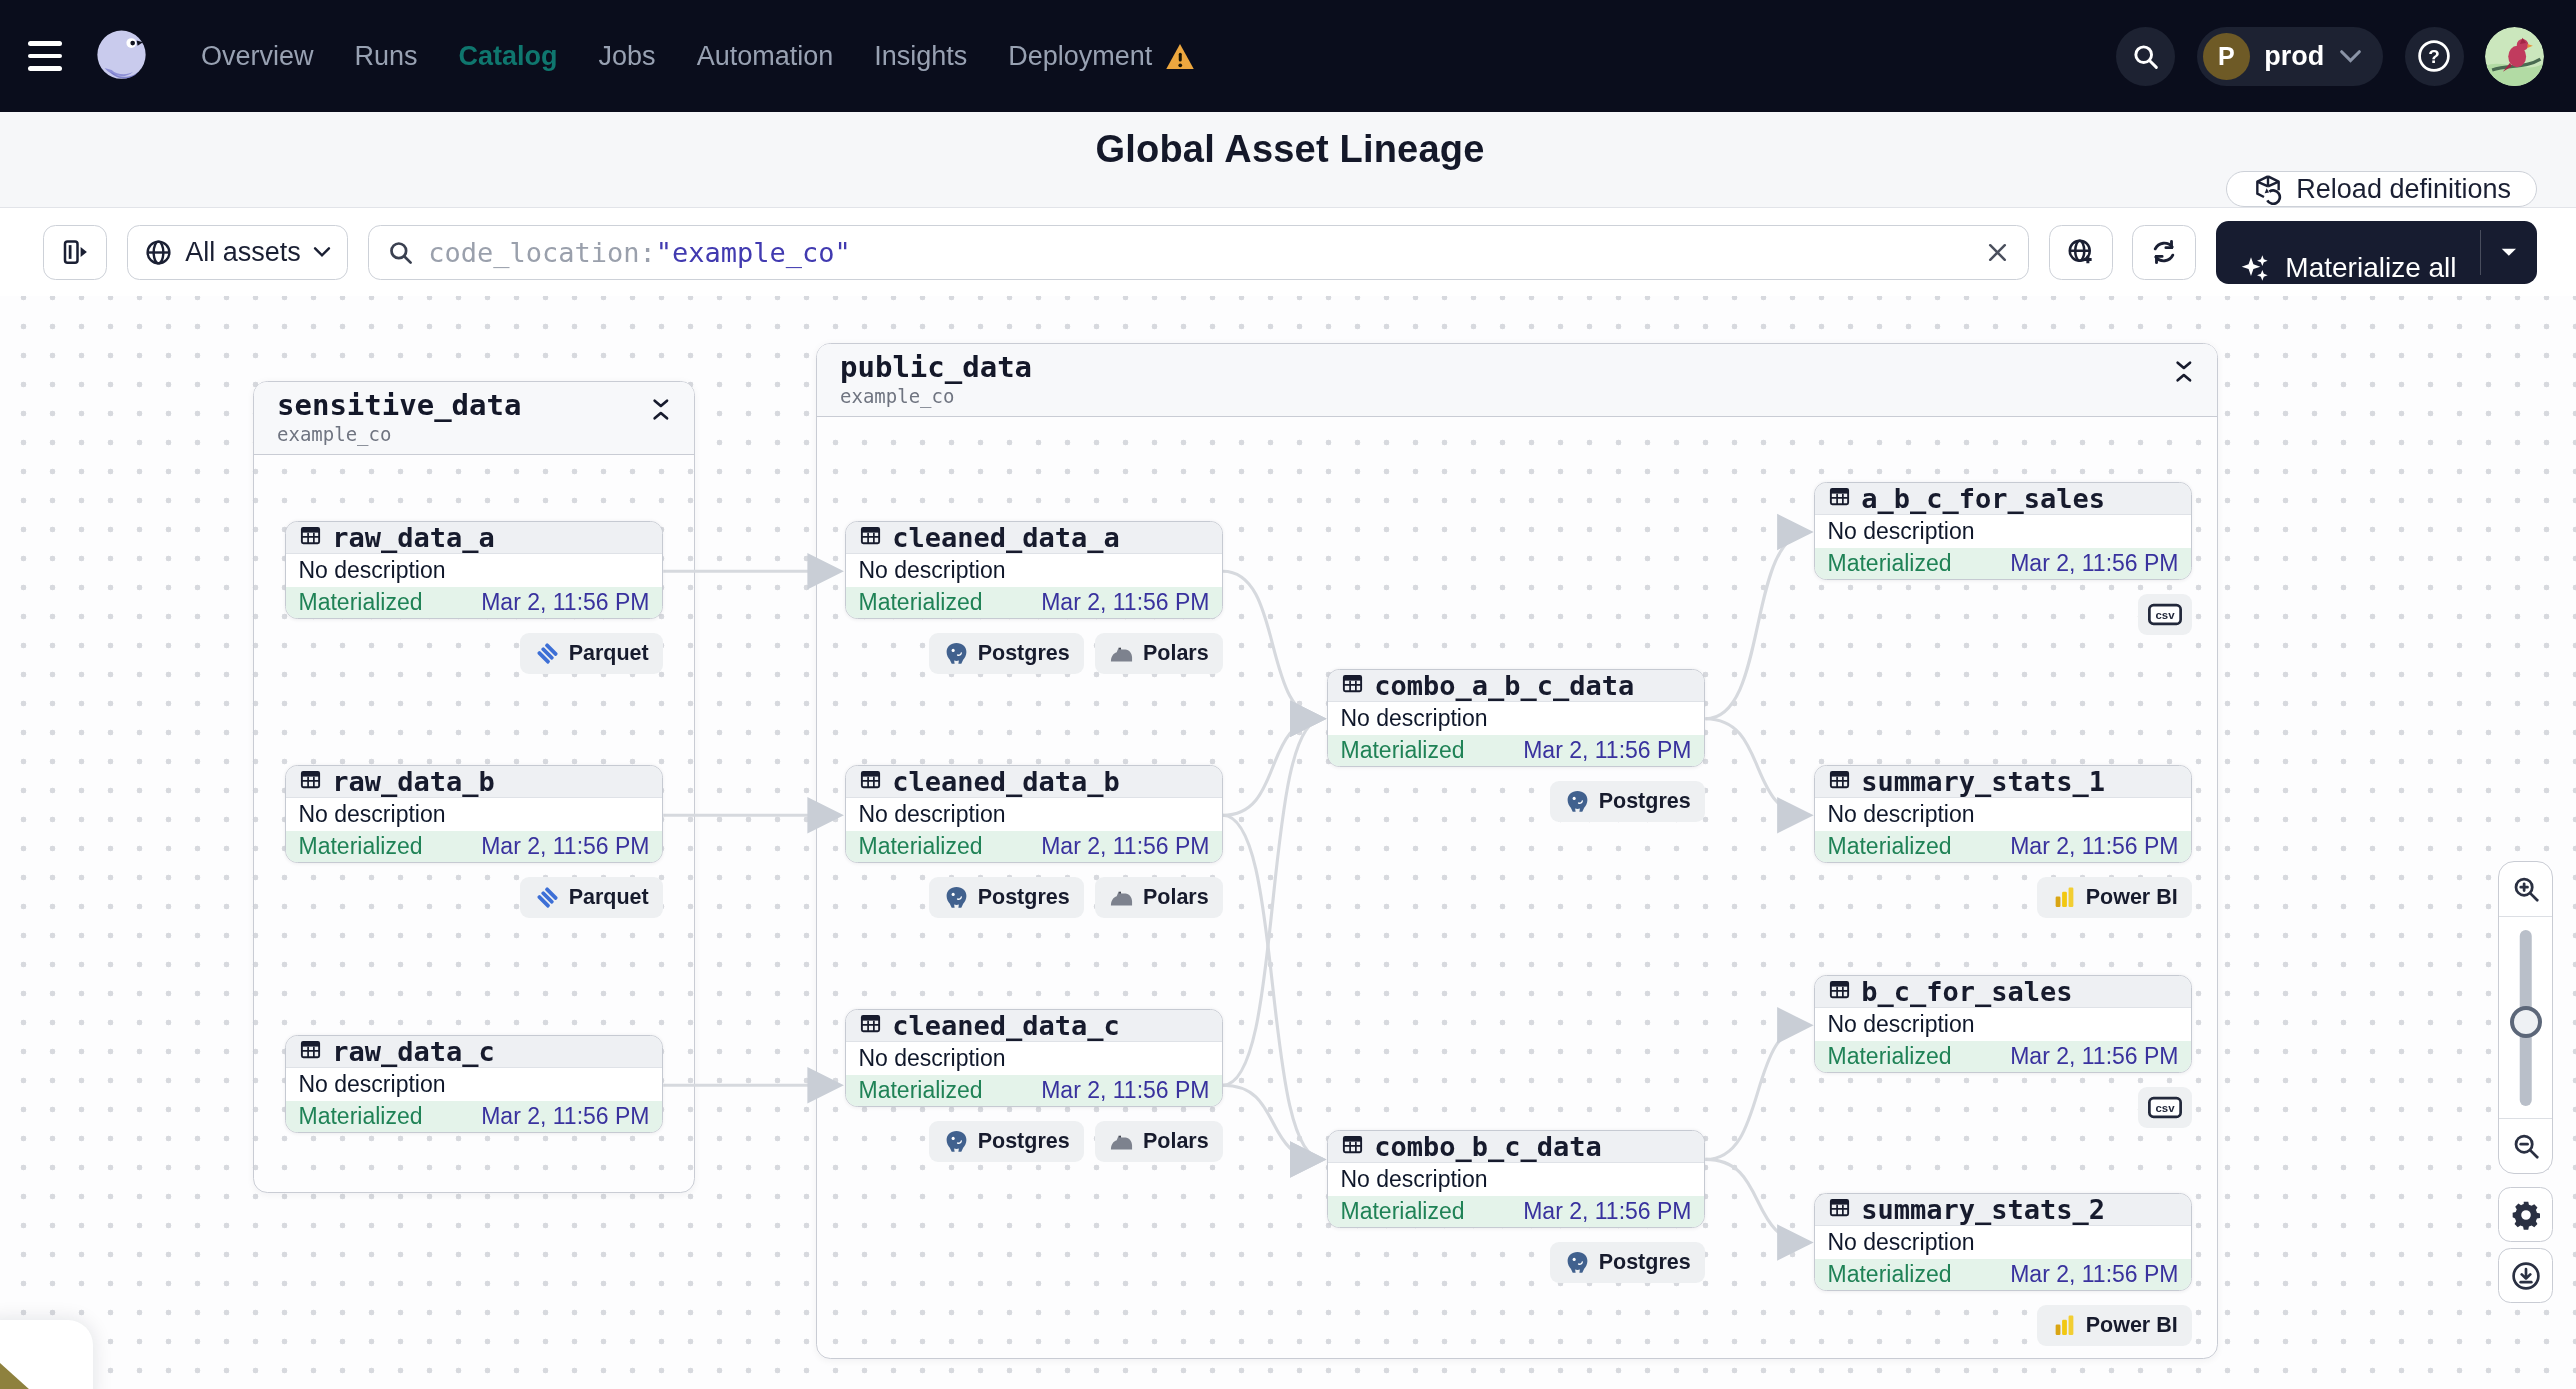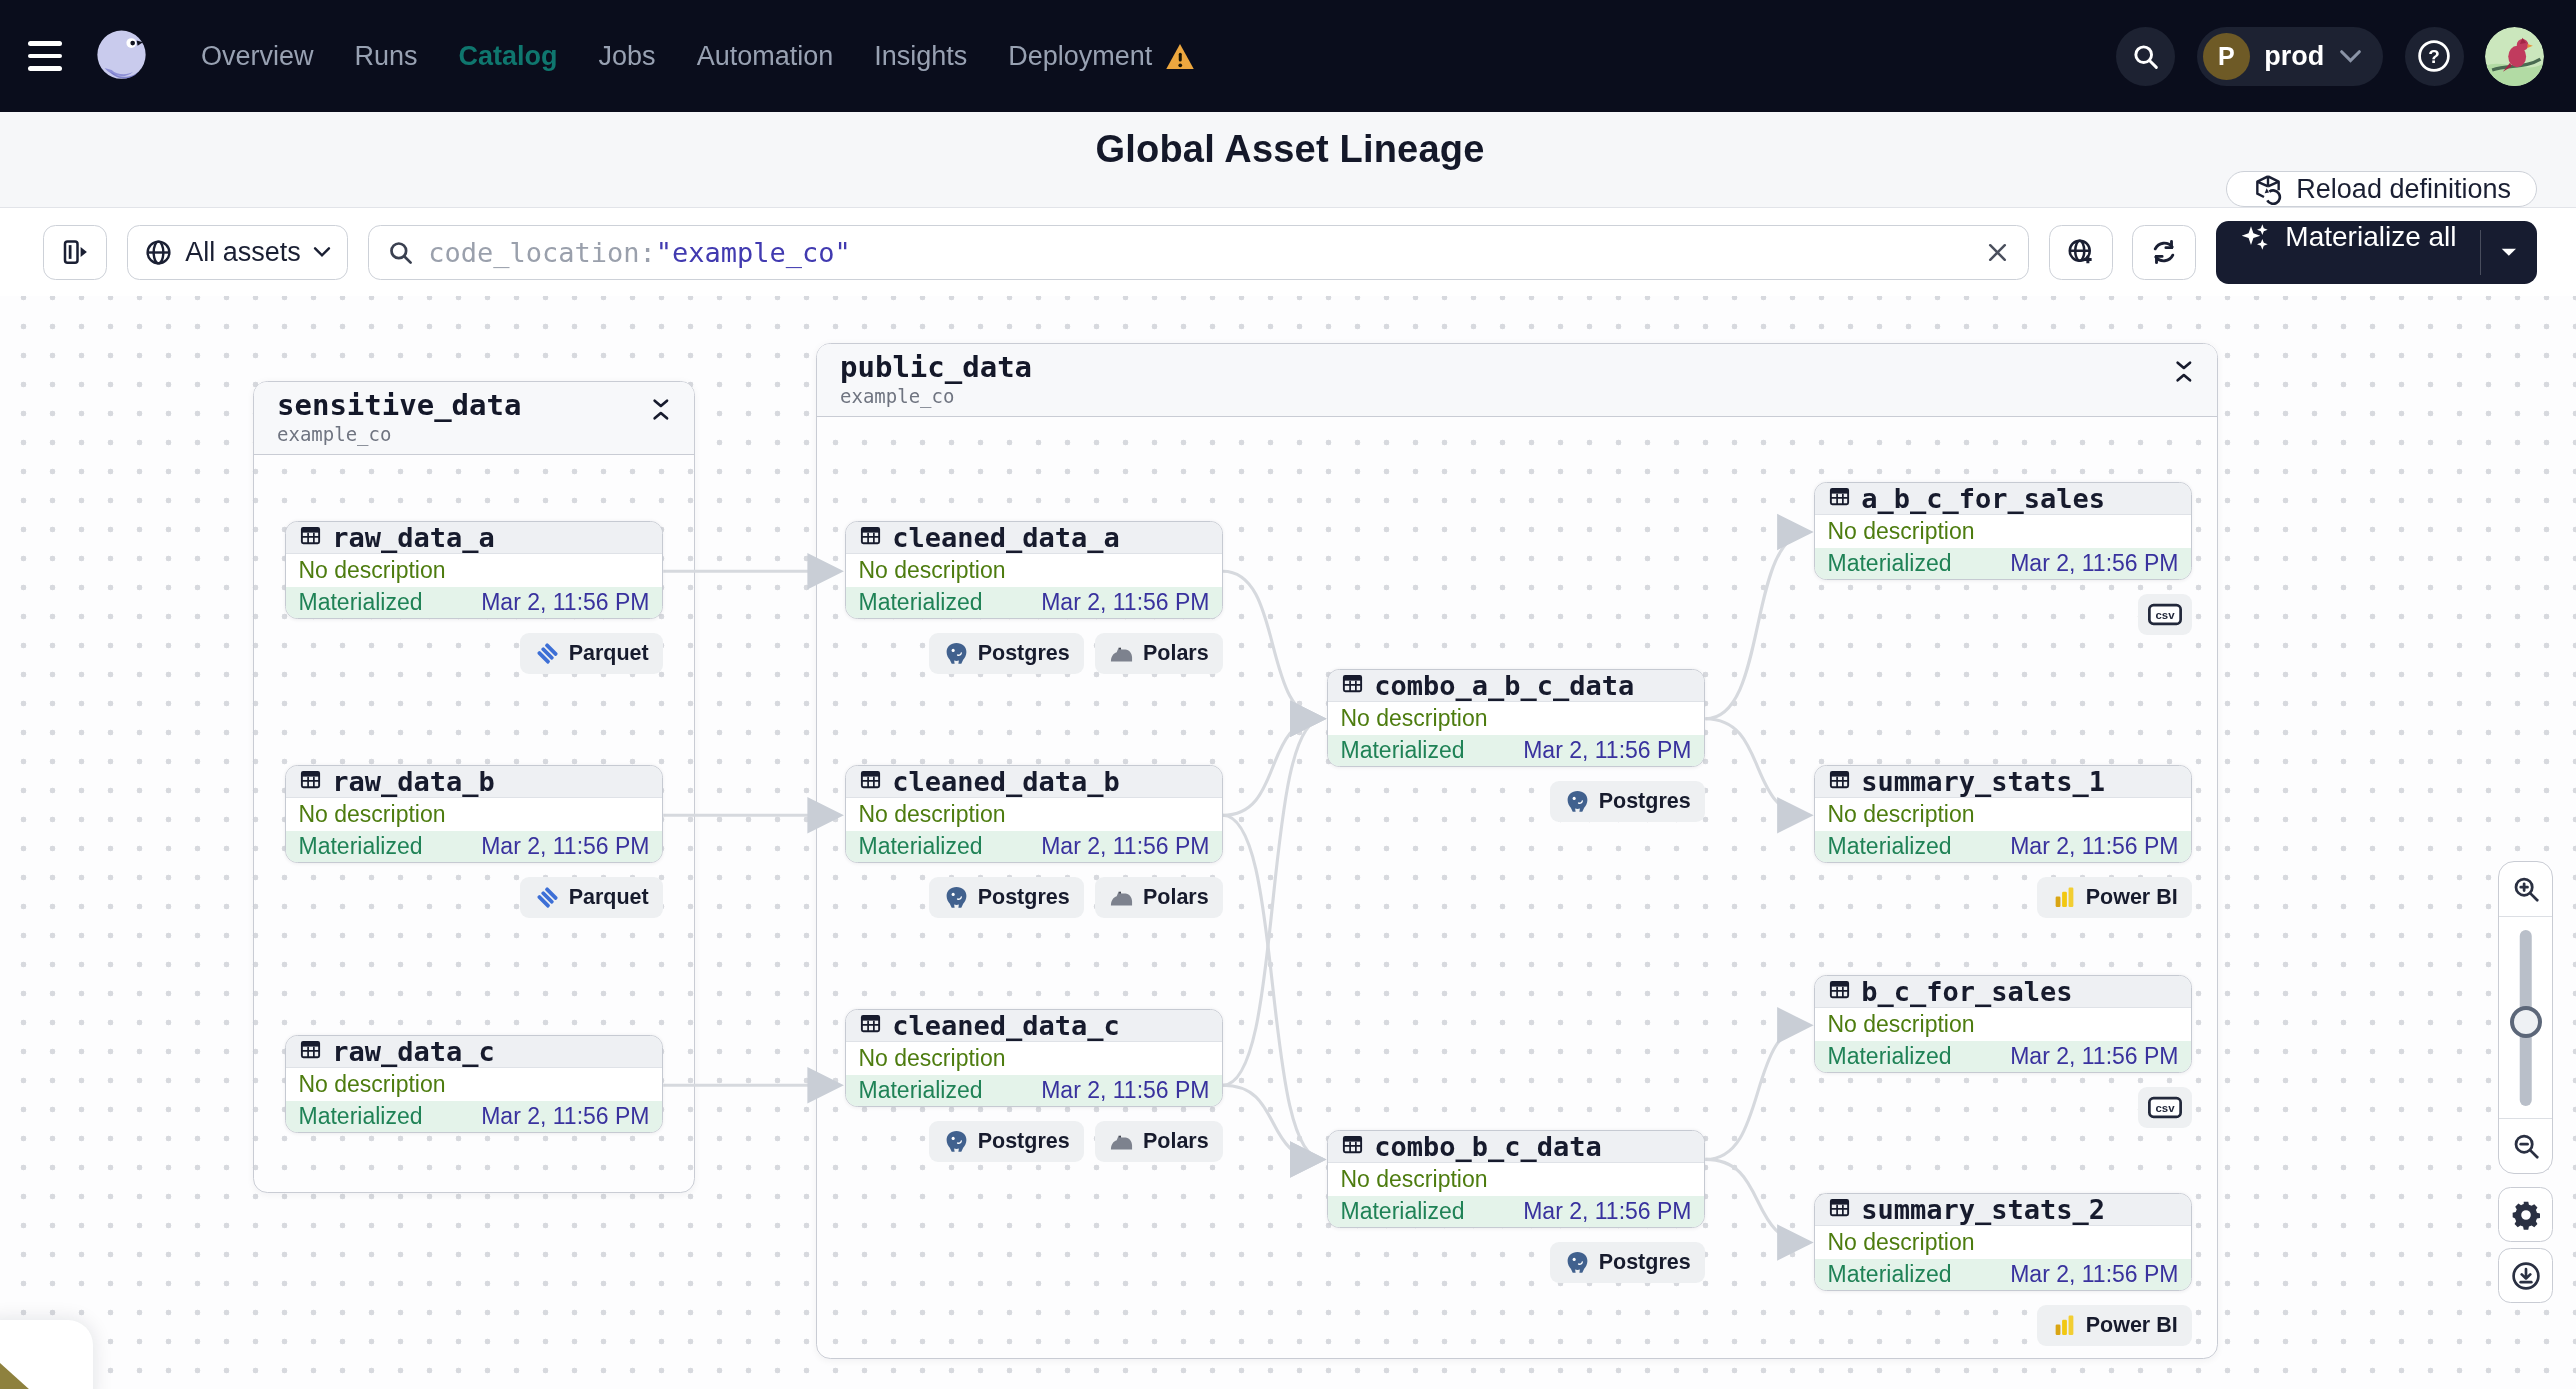--- a/index.html
+++ b/index.html
@@ -27,41 +27,41 @@
   .page-title { font-size:38px; font-weight:700; color:#141829; letter-spacing:0.2px; }
   .reload-btn { margin-left:auto; height:59px; border:1.8px solid #cdd1d8; border-radius:29.5px; background:#fff; display:flex; align-items:center; gap:12.5px; padding:0 25px; font-size:27px; color:#1a1f33; cursor:pointer; }
 
   
   .toolbar { height:88px; background:#fff; display:flex; align-items:center; gap:19.7px; padding:0 39px 0 43px; }
   .tool-btn { height:55px; min-width:55px; border:1.8px solid #cdd1d8; border-radius:12.5px; background:#fff; display:flex; align-items:center; justify-content:center; gap:12.5px; padding:0 16px; font-size:27px; color:#1a1f33; cursor:pointer; }
   .search-box { flex:1; height:55px; border:1.8px solid #cdd1d8; border-radius:12.5px; background:#fff; display:flex; align-items:center; gap:14.3px; padding:0 18px; font-size:27px; cursor:text; }
   .search-key { color:#9aa0ac; }
   .search-val { color:#413ab0; }
   .mat-btn { height:63px; background:#171c30; border-radius:12.5px; display:flex; align-items:stretch; color:#fff; overflow:hidden; cursor:pointer; }
-  .mat-main { display:flex; align-items:flex-start; gap:14.3px; padding:0 23px; font-size:28px; font-weight:500; }
+  .mat-main { display:flex; align-items:flex-end; gap:14.3px; padding:0 23px; font-size:28px; font-weight:500; }
   .mat-sep { width:1.8px; background:rgba(255,255,255,.22); margin:9px 0; }
   .mat-caret { display:flex; align-items:center; padding:0 18px; }
 
   
   .canvas { position:relative; width:2576px; height:1094px;
             background-color:#fdfdfe;
             background-image:radial-gradient(#d7d9de 2.7px, transparent 3.1px);
             background-size:29px 29px; background-position:9px 16px; overflow:hidden; }
   .group { position:absolute; border:1.8px solid #c9ccd4; border-radius:14.3px; box-shadow:0 1.8px 7.2px rgba(22,27,45,.05); }
   .group-header { background:#f7f8fa; border-bottom:1.8px solid #c9ccd4; border-radius:12.5px 12.5px 0 0; padding:7.2px 23px 9px; display:flex; align-items:flex-start; }
   .group-title { font-family:"DejaVu Sans Mono", monospace; font-weight:700; font-size:29px; color:#141829; line-height:1.15; }
   .group-sub { font-family:"DejaVu Sans Mono", monospace; font-size:19px; color:#6f7480; }
   .group-collapse { margin-left:auto; margin-top:9px; cursor:pointer; }
 
   #edges { position:absolute; left:0; top:0; z-index:1; pointer-events:none; }
 
   .asset-wrap { position:absolute; width:378px; z-index:2; }
   .asset { width:378px; background:#fff; border:1.8px solid #c6cad2; border-radius:12.5px; overflow:hidden; box-shadow:0 0.9px 3.6px rgba(22,27,45,.07); cursor:pointer; }
   .a-head { height:32px; background:#eef0f3; border-bottom:1.8px solid #dfe2e7; display:flex; align-items:center; gap:10.7px; padding:0 12.5px; font-family:"DejaVu Sans Mono", monospace; font-weight:700; font-size:27px; color:#171b2d; }
-  .a-desc { height:33px; display:flex; align-items:center; padding:0 12.5px; font-size:23px; color:#4d7c0f; }
+  .a-desc { height:33px; display:flex; align-items:center; padding:0 12.5px; font-size:23px; color:#0f172a; }
   .a-status { height:31px; background:#e4f3ea; display:flex; align-items:center; justify-content:space-between; padding:0 12.5px; font-size:23px; }
   .a-status .st { color:#1f8256; }
   .a-status .ts { color:#39329e; }
   .tag-row { margin-top:14.3px; display:flex; justify-content:flex-end; gap:10.7px;align-items:flex-end; }
   .tag { background:#eef0f2; border-radius:9px; height:41px; display:flex; align-items:center; gap:9px; padding:0 14.3px; font-size:21.5px; font-weight:700; color:#171b2d; cursor:pointer; }
   .tag svg { display:block; }
 
   
   .zoom-panel { position:absolute; left:2498px; top:565px; width:55px; height:313px; background:#fff; border:1.8px solid #c9ccd4; border-radius:16px; z-index:3; display:flex; flex-direction:column; }
   .zp-btn { height:55px; display:flex; align-items:center; justify-content:center; cursor:pointer; }

